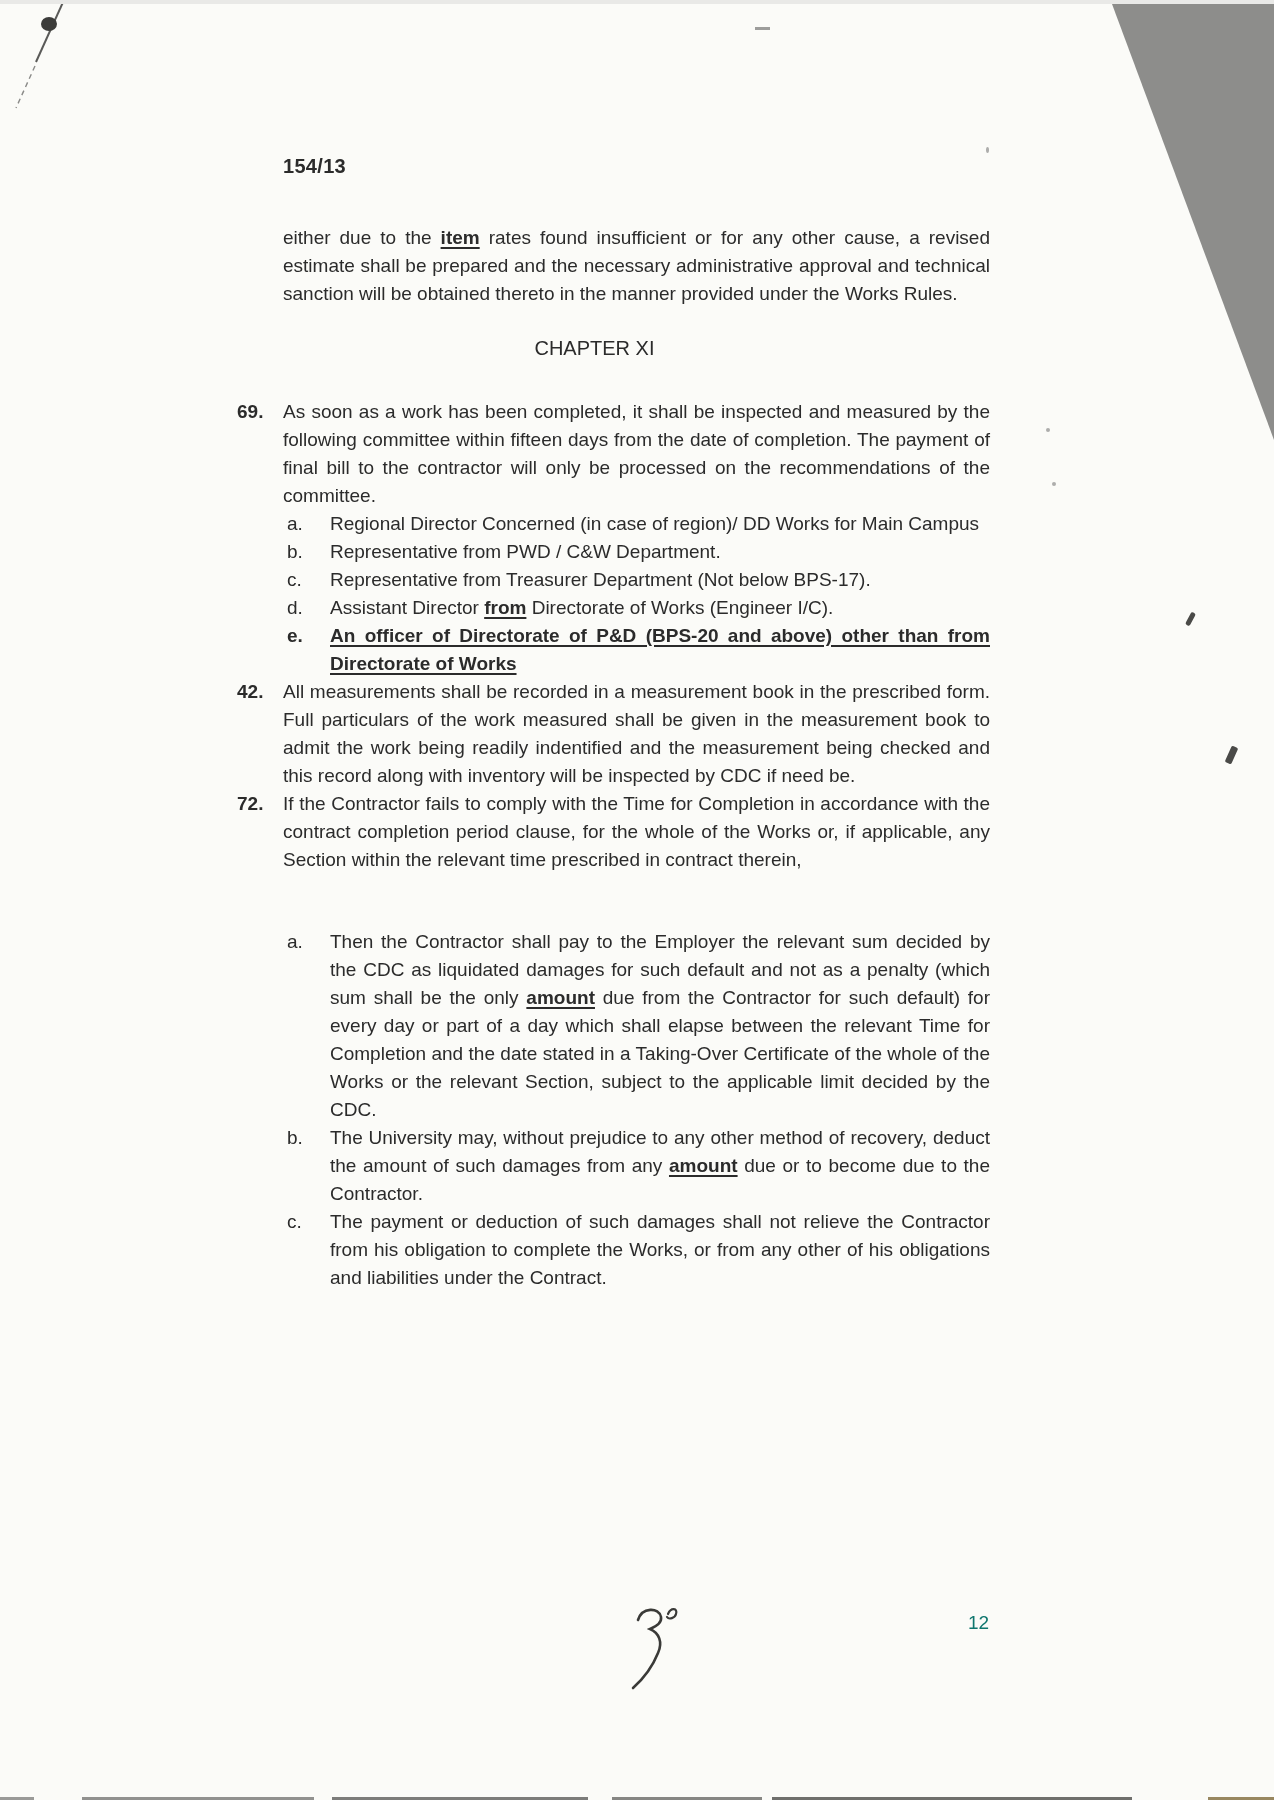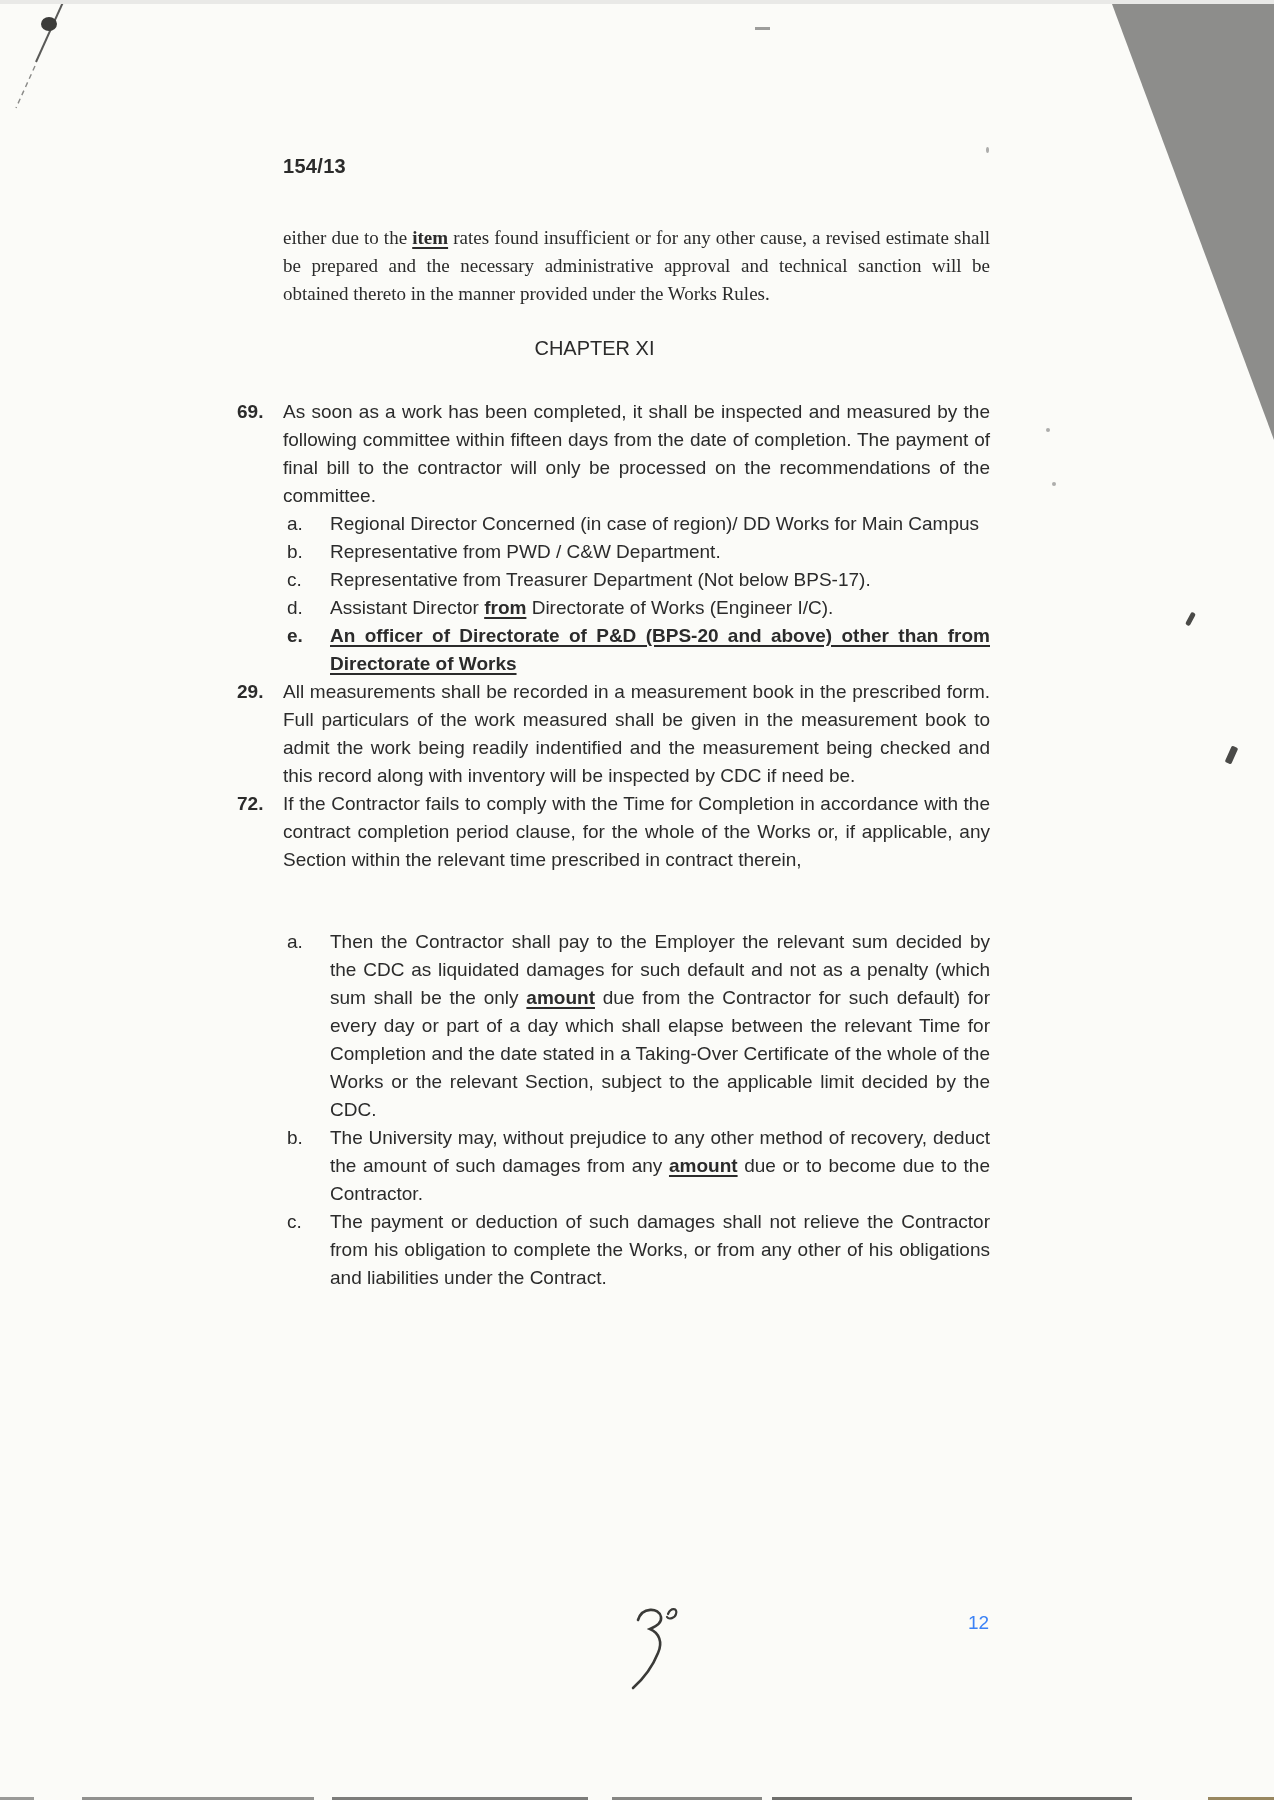--- a/index.html
+++ b/index.html
@@ -29,38 +29,38 @@
   
   .speck{position:absolute;background:rgba(110,110,110,.55);border-radius:50%;}
   .dash-mark{position:absolute;left:755px;top:23px;width:15px;height:3px;background:#9d9d9b;}
 
   
   .content{
     position:absolute;left:237px;top:148px;width:753px;
     font-size:19px;line-height:28px;
   }
   .page-ref{font-weight:700;font-size:20px;margin:0 0 0 46px;letter-spacing:.3px;}
-  .para{margin:44px 0 0 46px;width:707px;text-align:justify;font-family:Liberation Serif, serif;}
+  .para{margin:44px 0 0 46px;width:707px;text-align:justify;}
   .headings{margin:26px 0 0 4px;width:707px;text-align:center;}
   .h-main,.h-sub{font-weight:400;font-size:20px;line-height:28px;margin:0;}
   .item{display:flex;align-items:flex-start;}
   .item .num{flex:none;width:46px;font-weight:bold;}
   .item .body{flex:1;text-align:justify;}
   .mt-head{margin-top:36px;}
   .mt-blank{margin-top:40px;}
   .mt-big{margin-top:82px;}
   .sub{display:flex;margin-left:4px;}
   .sub .letter{flex:none;width:43px;}
   .sub .stext{flex:1;text-align:justify;}
   .bu{font-weight:700;text-decoration:underline;text-decoration-thickness:2px;text-underline-offset:3px;}
   .bold{font-weight:700;}
 
   
   .hand-mark{position:absolute;left:630px;top:1600px;}
-  .page-number{position:absolute;left:968px;top:1608px;font-size:19px;font-family:"Liberation Sans",sans-serif;color:#3b82f6;}
+  .page-number{position:absolute;left:968px;top:1608px;font-size:19px;font-family:"Liberation Sans",sans-serif;color:#0f766e;}
 
   
   .bottom-seg{position:absolute;bottom:0;height:7px;}
 </style>
 </head>
 <body>
 
 <div class="page">
 
   <div class="corner-fold"></div>
@@ -110,21 +110,21 @@
         </div>
         <div class="sub">
           <span class="letter bold">e.</span>
           <span class="stext"><span class="bu">An officer of Directorate of P&amp;D (BPS-20 and above) other than from Directorate of Works</span></span>
         </div>
       </div>
     </div>
 
 
     <div class="item">
-      <span class="num">29.</span>
+      <span class="num">42.</span>
       <div class="body"><span>All measurements shall be recorded in a measurement book in the prescribed form. Full particulars of the work measured shall be given in the measurement book to admit the work being readily indentified and the measurement being checked and this record along with inventory will be inspected by CDC if need be.</span></div>
     </div>
 
     <div class="item">
       <span class="num">72.</span>
       <div class="body">
         <span>If the Contractor fails to comply with  the Time for Completion in accordance with the contract completion period clause, for the whole of the Works or, if applicable, any Section within the relevant time prescribed in contract therein,</span>
         <div class="sub mt-big" style="margin-top:54px;">
           <span class="letter">a.</span>
           <span class="stext"><span>Then the Contractor shall pay to the Employer the relevant sum decided by the CDC as liquidated damages for such default and not as a penalty (which sum shall be the only </span><span class="bu">amount</span><span> due from the Contractor for such default) for every day or part of a day which shall elapse between the relevant Time for Completion and the date stated in a Taking-Over Certificate of the whole of the Works or the relevant Section, subject to the applicable limit decided by the CDC.</span></span>

